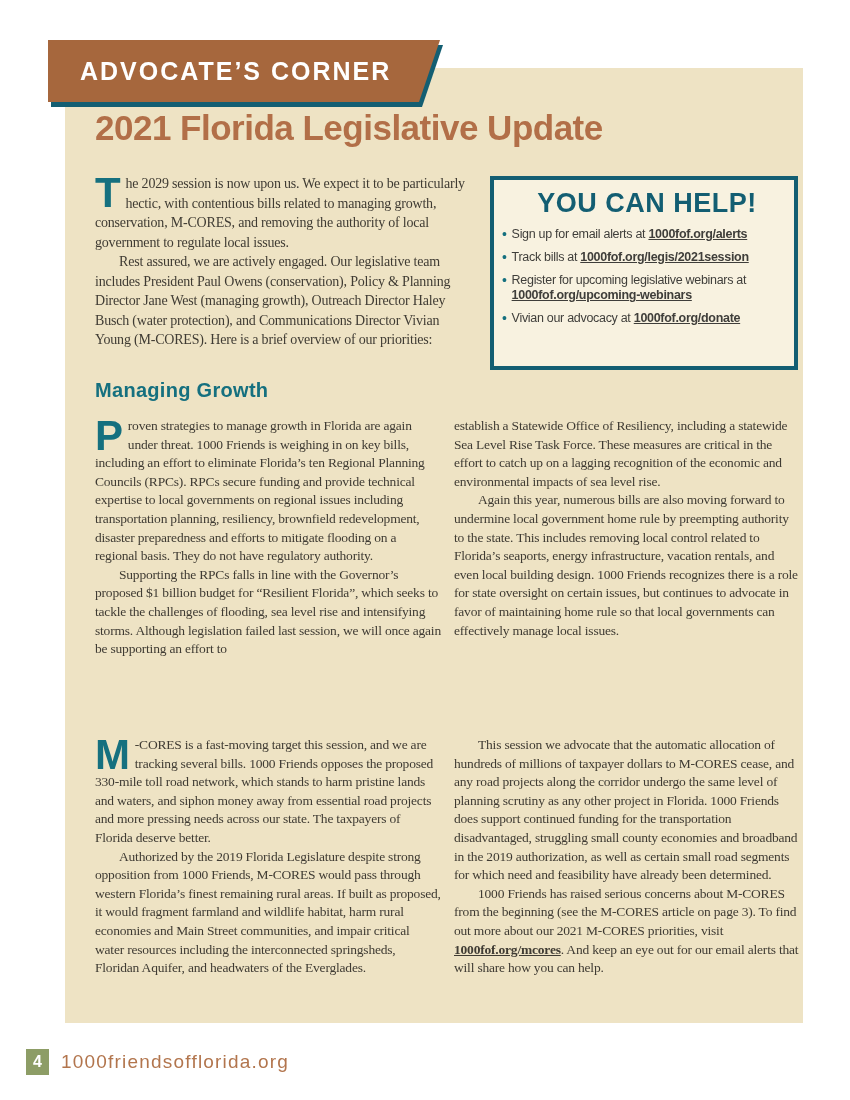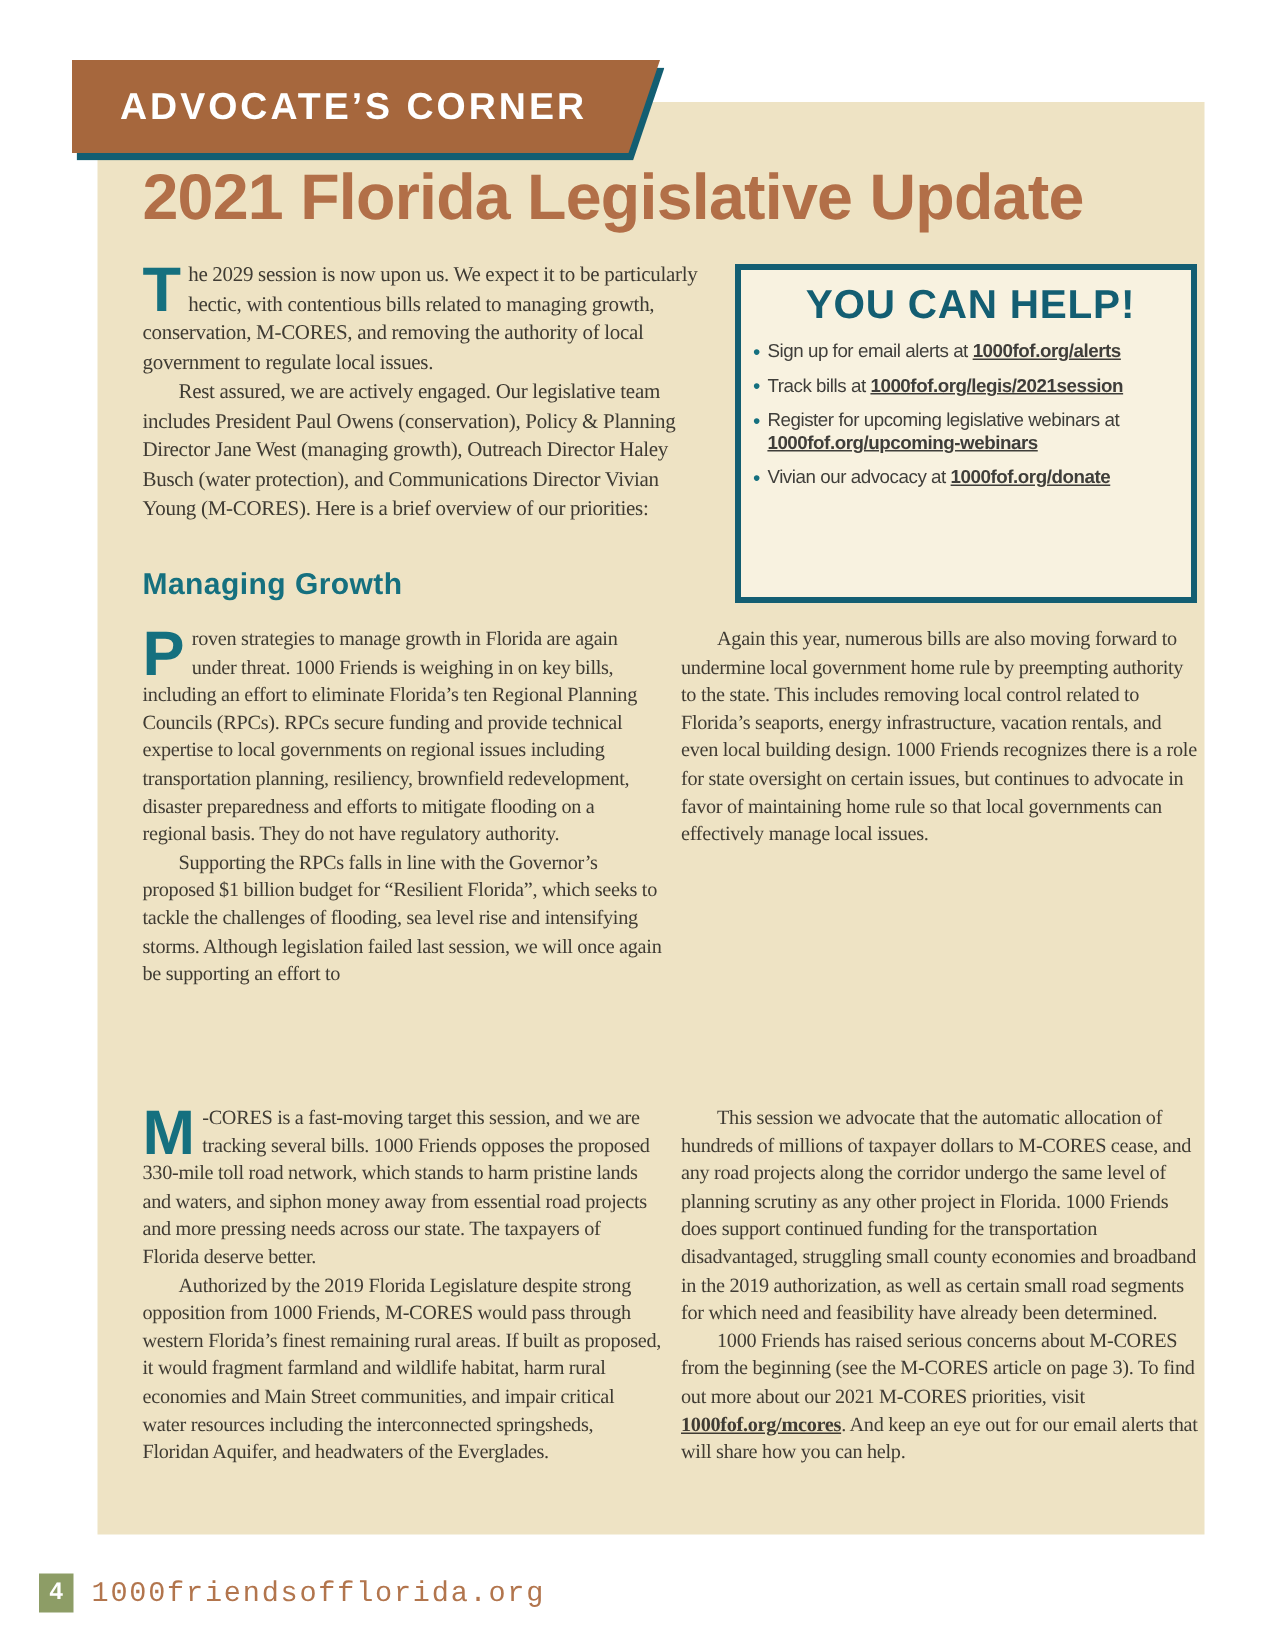--- a/index.html
+++ b/index.html
@@ -25,36 +25,36 @@
     display:flex; align-items:center; padding-left:32px; box-sizing:border-box;
   }
   .banner-text {
     color:#ffffff; font-family:"Liberation Sans", sans-serif; font-weight:700;
     font-size:25px; letter-spacing:2px;text-align:right;
   }
   
   .article-title {
     position:absolute; left:95px; top:108px; margin:0;
     font-family:"Liberation Sans", sans-serif; font-weight:700;
-    font-size:43px; letter-spacing:-0.5px; color:#b26f48;
+    font-size:35px; letter-spacing:-0.5px; color:#b26f48;
   }
   
   .para { margin:0; color:#3f3b33; }
   .indent { text-indent:24px; }
   .intro {
     position:absolute; left:95px; top:174px; width:382px;
     font-size:14px; line-height:19.5px; letter-spacing:-0.2px;
   }
   .dropcap {
     float:left; font-family:"Liberation Sans", sans-serif; font-weight:700;
     color:#15707f; font-size:42px; line-height:33px; margin:2px 5px 0 0;
   }
   
   .help-box {
-    position:absolute; left:490px; top:176px; width:308px; height:226px;
+    position:absolute; left:490px; top:176px; width:308px; height:194px;
     box-sizing:border-box; background:#f8f2e0; border:4px solid #135e72;
     padding:6px 2px 6px 8px; font-family:"Liberation Sans", sans-serif;
   }
   .help-title {
     text-align:center; color:#135e72; font-weight:700; font-size:27px;
     letter-spacing:0.5px; margin:2px 0 8px 0;
   }
   .help-list { list-style:none; margin:0; padding:0; }
   .help-item {
     display:flex; gap:5px; margin-bottom:8px;
@@ -79,21 +79,21 @@
   .col { width:346px; }
   
   .page-num {
     position:absolute; left:26px; top:1049px; width:23px; height:26px;
     background:#8d9d66; color:#ffffff; font-family:"Liberation Sans", sans-serif;
     font-weight:700; font-size:16px; display:flex; align-items:center;
     justify-content:center;
   }
   .site-url {
     position:absolute; left:61px; top:1051px;
-    font-family:Liberation Mono, monospace; font-size:19px;
+    font-family:Liberation Sans, sans-serif; font-size:19px;
     letter-spacing:1.2px; color:#b2754d; cursor:pointer;
   }
 </style>
 </head>
 <body>
 
 <div class="page">
   <div class="content-bg"></div>
 
   <div class="banner">
@@ -132,20 +132,21 @@
     </ul>
   </div>
 
   <h2 class="section-heading mg-heading">Managing Growth</h2>
   <div class="columns mg-cols">
     <div class="col">
       <p class="para"><span class="dropcap">P</span><span>roven strategies to manage growth in Florida are again under threat.   1000 Friends is weighing in on key bills, including an effort to eliminate Florida’s ten Regional Planning Councils (RPCs).  RPCs secure funding and provide technical expertise to local governments on regional issues including transportation planning, resiliency, brownfield redevelopment, disaster preparedness and efforts to mitigate flooding on a regional basis.  They do not have regulatory authority.</span></p>
       <p class="para indent">Supporting the RPCs falls in line with the Governor’s proposed $1 billion budget for “Resilient Florida”, which seeks to tackle the challenges of flooding, sea level rise and intensifying storms.  Although legislation failed last session, we will once again be supporting an effort to</p>
     </div>
     <div class="col">
+      <p class="para">establish a Statewide Office of Resiliency, including a statewide Sea Level Rise Task Force.  These measures are critical in the effort to catch up on a lagging recognition of the economic and environmental impacts of sea level rise.</p>
       <p class="para indent">Again this year, numerous bills are also moving forward to undermine local government home rule by preempting authority to the state.  This includes removing local control related to Florida’s seaports, energy infrastructure, vacation rentals, and even local building design.  1000 Friends recognizes there is a role for state oversight on certain issues, but continues to advocate in favor of maintaining home rule so that local governments can effectively manage local issues.</p>
     </div>
   </div>
 
   <div class="columns mc-cols">
     <div class="col">
       <p class="para"><span class="dropcap">M</span><span>-CORES is a fast-moving target this session, and we are tracking several bills. 1000 Friends opposes the proposed 330-mile toll road network, which stands to harm pristine lands and waters, and siphon money away from essential road projects and more pressing needs across our state.   The taxpayers of Florida deserve better.</span></p>
       <p class="para indent">Authorized by the 2019 Florida Legislature despite strong opposition from 1000 Friends, M-CORES would pass through western Florida’s finest remaining rural areas.  If built as proposed, it would fragment farmland and wildlife habitat, harm rural economies and Main Street communities, and impair critical water resources including the interconnected springsheds, Floridan Aquifer, and headwaters of the Everglades.</p>
     </div>
     <div class="col">

